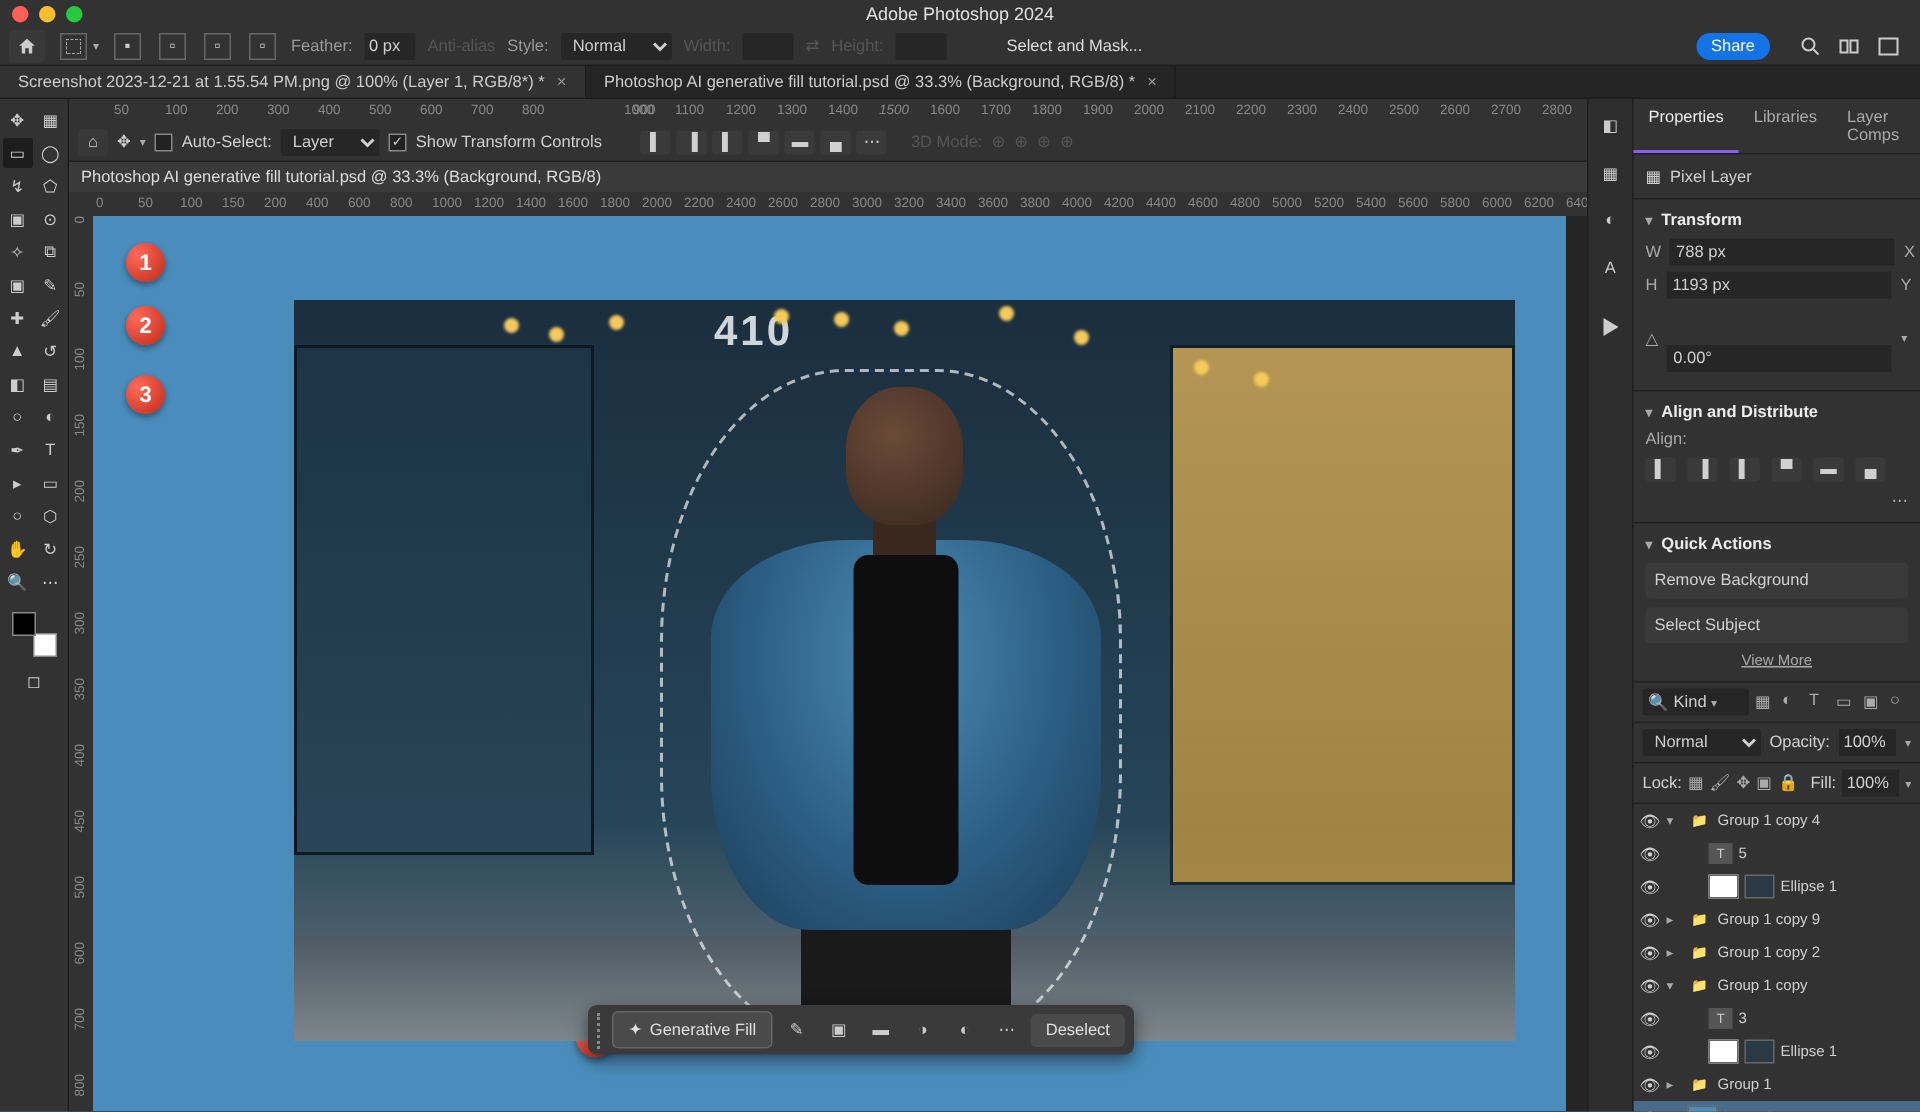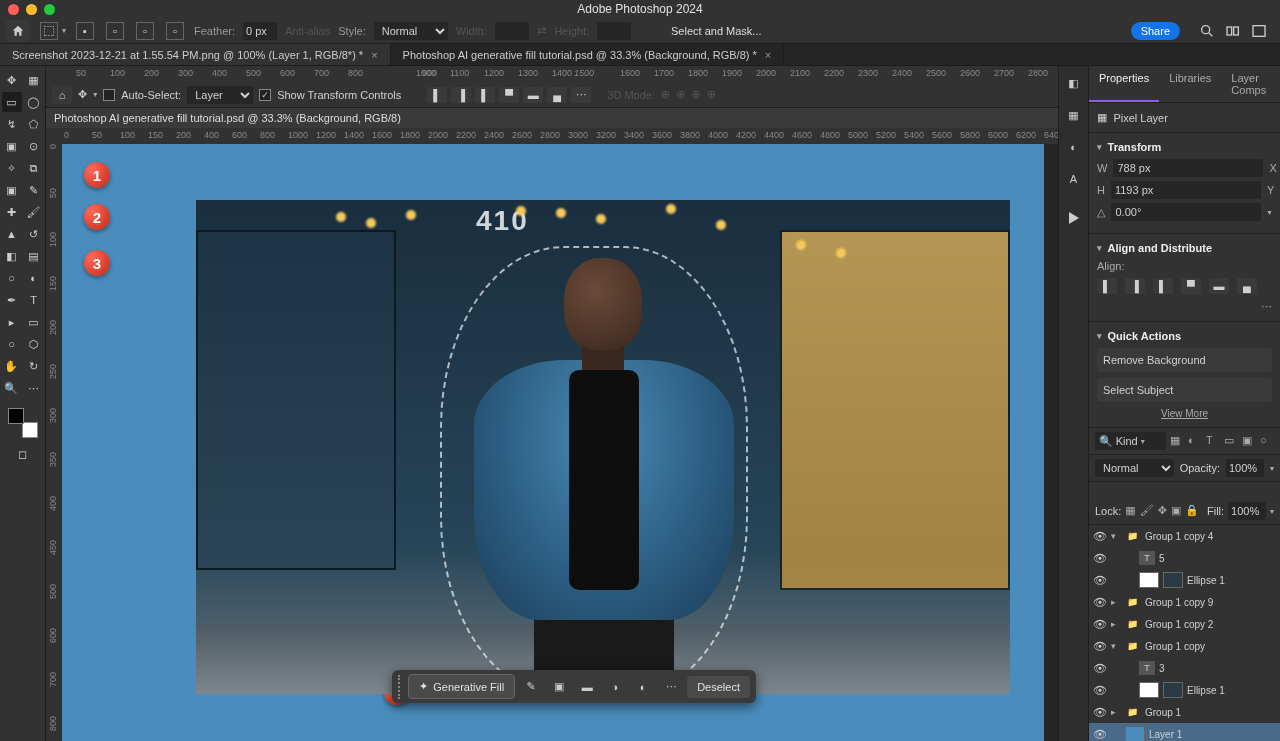--- a/index.html
+++ b/index.html
@@ -107,21 +107,21 @@
 .align-btn { width: 20px; height: 16px; background: #3a3a3a; border-radius: 2px; display: flex; align-items: center; justify-content: center; }
 .qa-btn { background: #3a3a3a; padding: 6px; border-radius: 3px; margin-bottom: 6px; font-size: 11px; }
 .view-more { text-align: center; color: #aaa; text-decoration: underline; font-size: 10px; }
 
 
 .layers-panel { flex: 1; display: flex; flex-direction: column; }
 .layers-filters { padding: 4px 6px; display: flex; align-items: center; gap: 4px; border-bottom: 1px solid #222; }
 .layers-filters .lf-search { flex: 1; display: flex; align-items: center; background: #262626; border-radius: 2px; padding: 1px 4px; gap: 3px; height: 18px; }
 .layers-filters .lf-icon { width: 14px; height: 14px; color: #aaa; }
 .layers-blend { padding: 4px 6px; display: flex; align-items: center; gap: 6px; border-bottom: 1px solid #222; }
-.layers-lock { padding: 4px 6px; display: flex; align-items: center; gap: 4px; border-bottom: 1px solid #222; margin-top: 16px; }
+.layers-lock { padding: 4px 6px; display: flex; align-items: center; gap: 4px; border-bottom: 1px solid #222; }
 .lock-icon { width: 14px; height: 14px; color: #aaa; }
 .layers-list { flex: 1; overflow: auto; }
 .layer-row { display: flex; align-items: center; height: 22px; padding: 0 4px; gap: 4px; }
 .layer-row.sel { background: #4a6a8a; }
 .eye { width: 14px; text-align: center; }
 .indent1 { width: 10px; }
 .twisty { width: 10px; color: #aaa; font-size: 9px; }
 .layer-ico { width: 16px; height: 14px; background: #555; display: inline-flex; align-items: center; justify-content: center; font-size: 9px; color: #ccc; }
 .folder-ico { background: none; color: #aaa; }
 .layer-name { flex: 1; overflow: hidden; text-overflow: ellipsis; white-space: nowrap; font-size: 10px; }
@@ -289,21 +289,21 @@
         <span class="tick" style="left: 200px;">500</span>
         <span class="tick" style="left: 234px;">600</span>
         <span class="tick" style="left: 268px;">700</span>
         <span class="tick" style="left: 302px;">800</span>
         <span class="tick" style="left: 336px; margin-left: 40px;">900</span>
         <span class="tick" style="left: 370px;">1000</span>
         <span class="tick" style="left: 404px;">1100</span>
         <span class="tick" style="left: 438px;">1200</span>
         <span class="tick" style="left: 472px;">1300</span>
         <span class="tick" style="left: 506px;">1400</span>
-        <span class="tick" style="left: 528px; font-style: italic;">1500</span>
+        <span class="tick" style="left: 540px; font-style: italic;">1500</span>
         <span class="tick" style="left: 574px;">1600</span>
         <span class="tick" style="left: 608px;">1700</span>
         <span class="tick" style="left: 642px;">1800</span>
         <span class="tick" style="left: 676px;">1900</span>
         <span class="tick" style="left: 710px;">2000</span>
         <span class="tick" style="left: 744px;">2100</span>
         <span class="tick" style="left: 778px;">2200</span>
         <span class="tick" style="left: 812px;">2300</span>
         <span class="tick" style="left: 846px;">2400</span>
         <span class="tick" style="left: 880px;">2500</span>
@@ -488,21 +488,21 @@
 
       </div>
       <div class="prop-row">
         <span class="prop-label">H</span>
         <input class="prop-input" value="1193 px" style="">
         <span class="prop-label">Y</span>
 
       </div>
       <div class="prop-row">
         <span class="prop-label">△</span>
-        <input class="prop-input" style="flex: 0 0 50px;" value="0.00°">
+        <input class="prop-input" style="flex: 0 0 50px; margin-top: 27px;" value="0.00°">
         <span style="color:#aaa;font-size:8px;">▾</span>
         <span style="flex:1"></span>
 
       </div>
     </div>
 
     <div class="panel-body">
       <div class="panel-section-hdr">
           <span class="chev">▾</span>
           <span>Align and Distribute</span>

